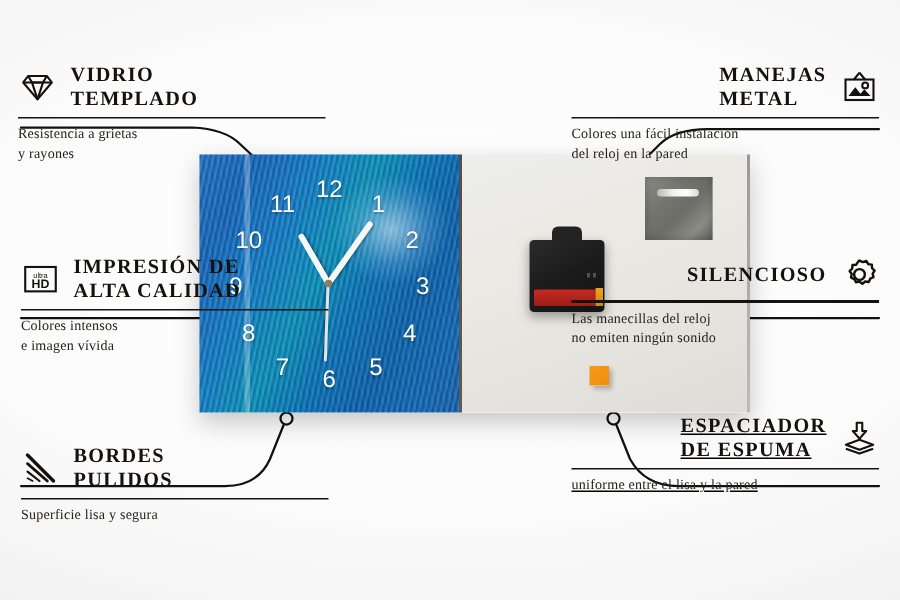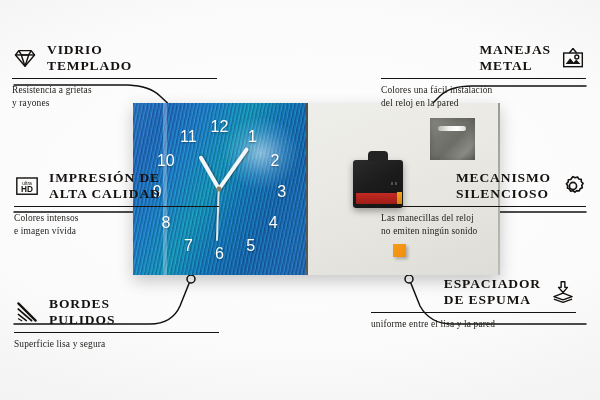--- a/index.html
+++ b/index.html
@@ -272,30 +272,29 @@
 
   <div class="feature right" style="left:381px;top:170px;">
     <div class="f-head">
       <svg class="f-icon" viewBox="0 0 24 24">
         <g fill="none" stroke="#14110f" stroke-width="1.5" stroke-linejoin="round">
           <path d="M12 3.4 l2.1 1.0 2.1-.7 1.2 1.9 2.2 .3 .1 2.2 1.6 1.5-1.2 1.9 .5 2.2-2.0 .9-.9 2.0-2.2-.3-1.7 1.4-1.8-1.3-2.2 .4-1.0-2.0-2.0-.9 .4-2.2-1.3-1.8 1.6-1.5 .2-2.2 2.2-.2 1.3-1.9z"></path>
           <circle cx="12" cy="12" r="3.3"></circle>
         </g>
       </svg>
       <div>
-        <div class="f-title">MECANISMO</div>
         <div class="f-title">SILENCIOSO</div>
       </div>
     </div>
     <div class="f-rule"></div>
     <div class="f-desc">Las manecillas del reloj</div>
     <div class="f-desc">no emiten ningún sonido</div>
   </div>
 
-  <div class="feature right" style="left:371px;top:276px;">
+  <div class="feature right" style="left:381px;top:276px;text-decoration:underline;">
     <div class="f-head">
       <svg class="f-icon" viewBox="0 0 24 24">
         <g fill="none" stroke="#14110f" stroke-width="1.3" stroke-linejoin="round">
           <path d="M10.3 2.6 h3.4 v5.1 h2.4 L12 12.4 L7.9 7.7 h2.4 z"></path>
           <path d="M12 13.1 L20.4 16.2 L12 19.3 L3.6 16.2 Z"></path>
           <path d="M3.6 18.6 L12 21.6 L20.4 18.6"></path>
         </g>
       </svg>
       <div>
         <div class="f-title">ESPACIADOR</div>

